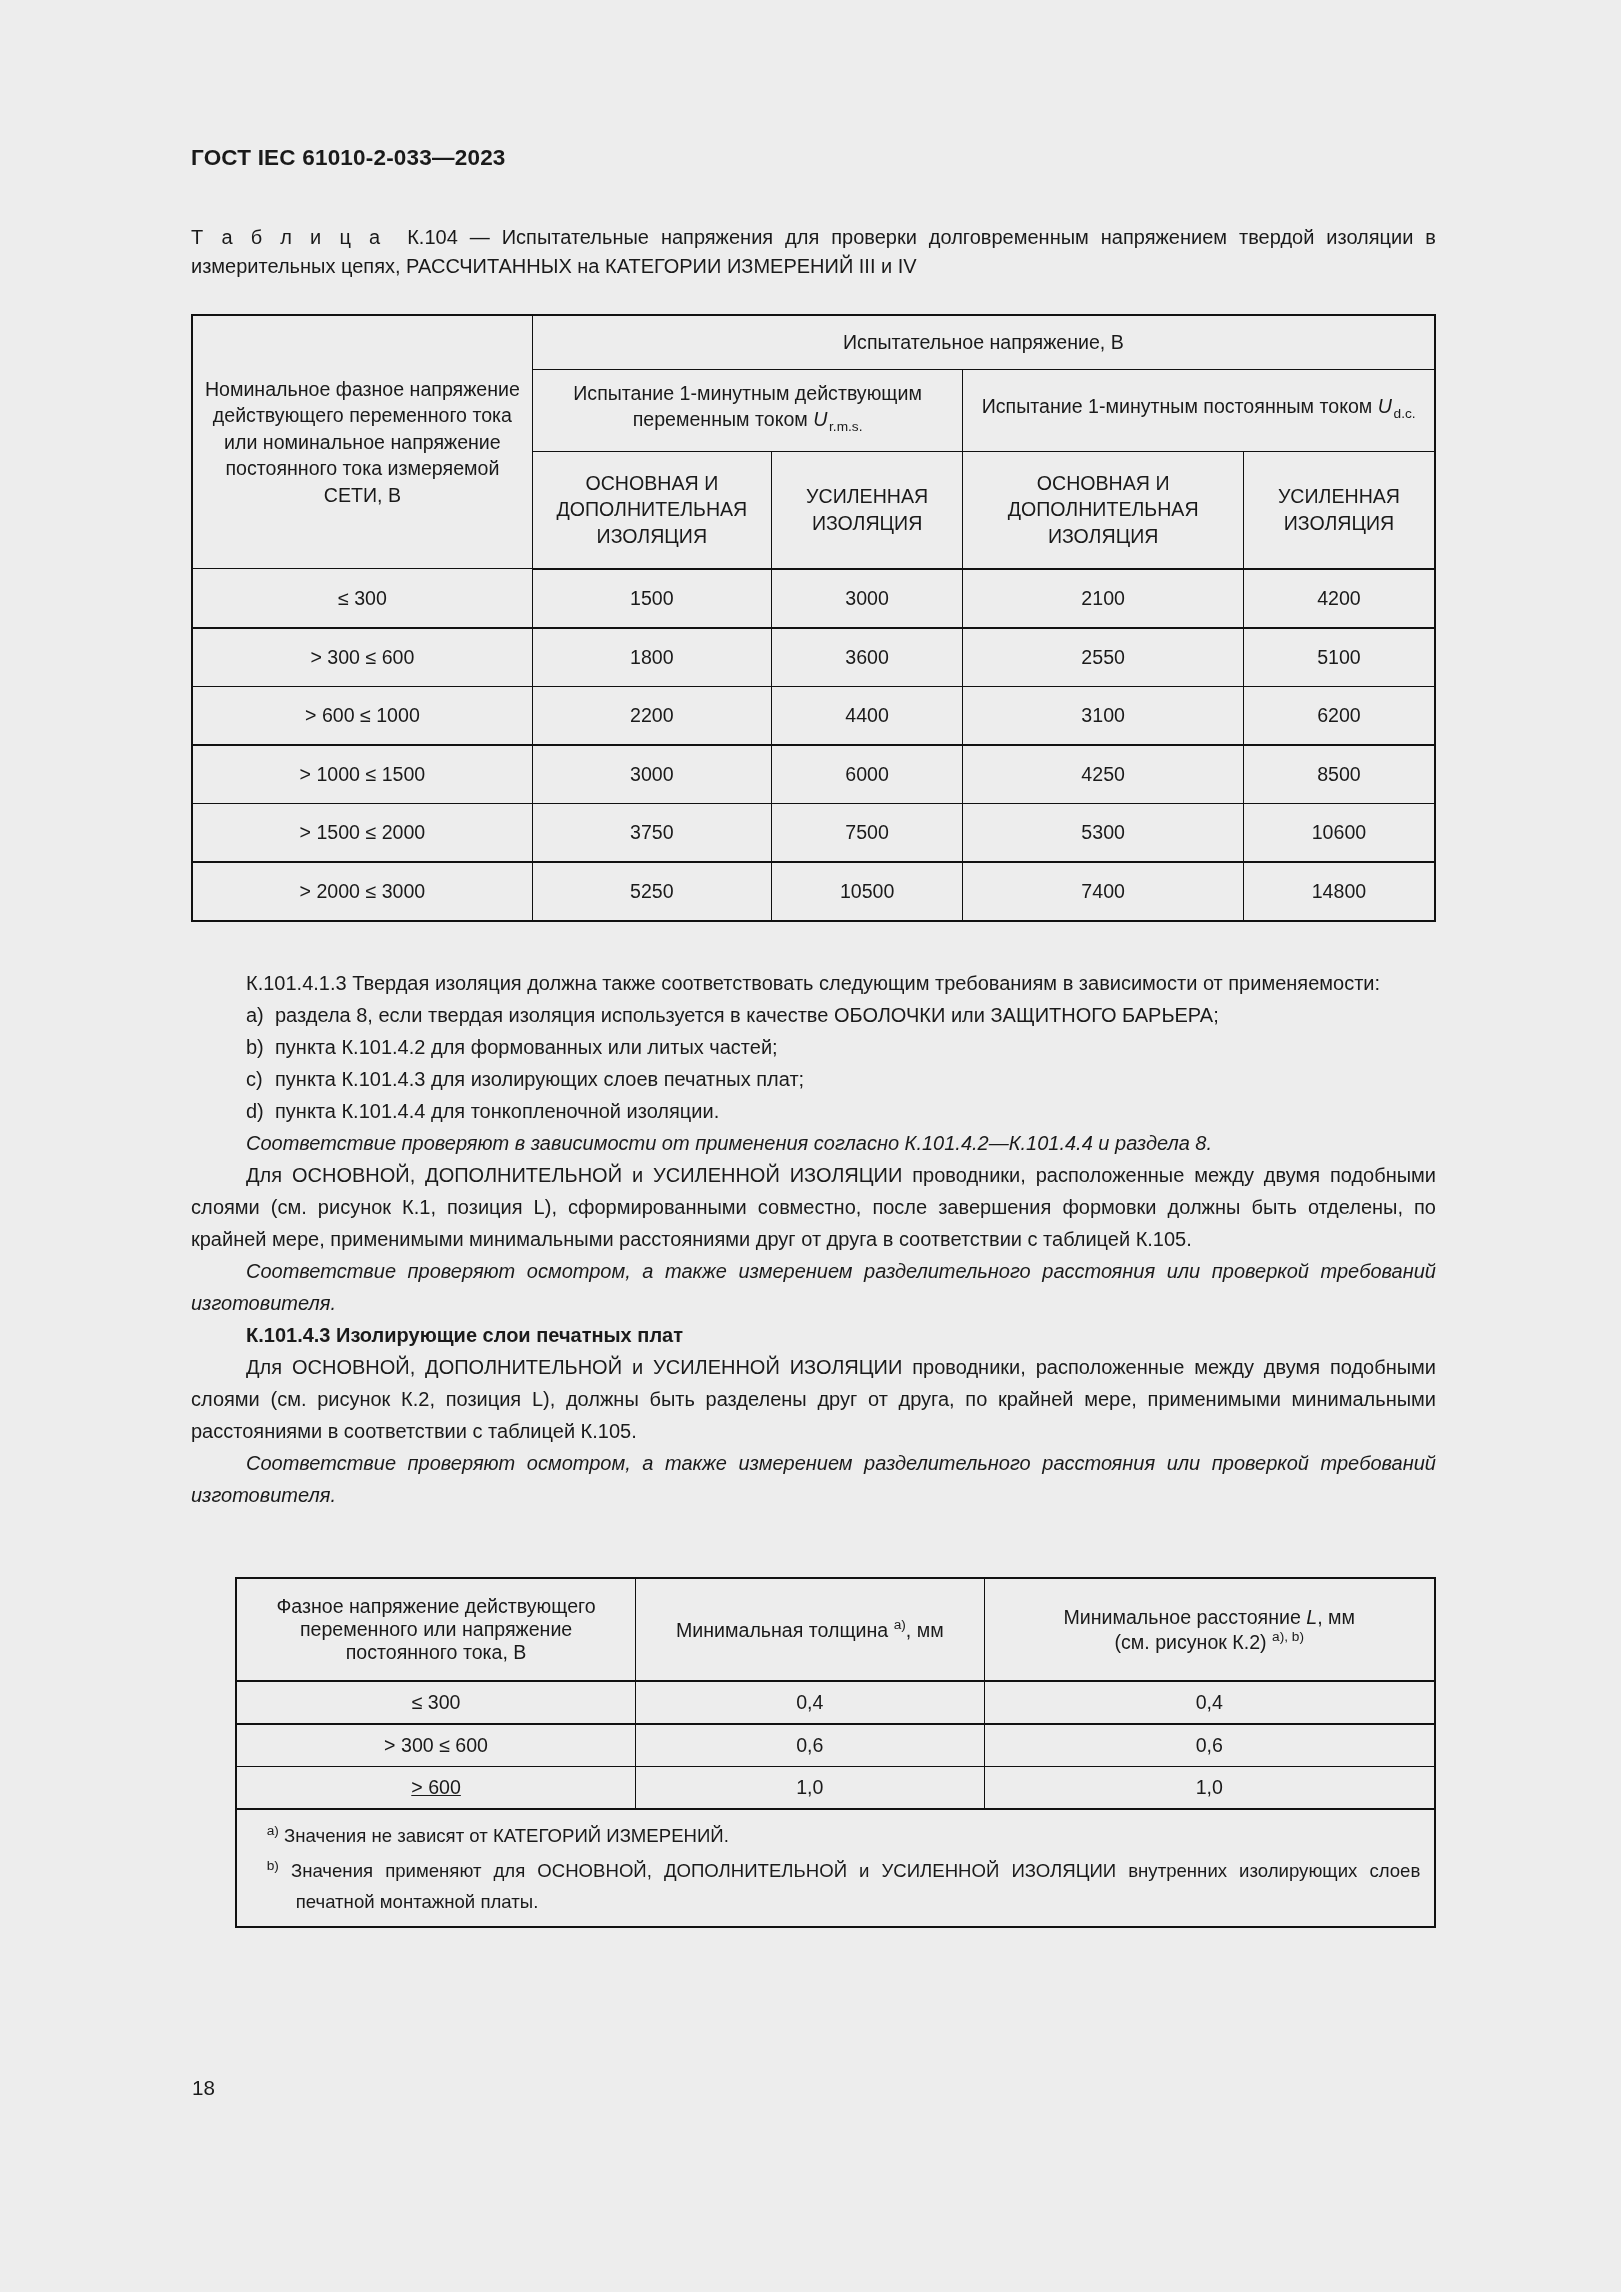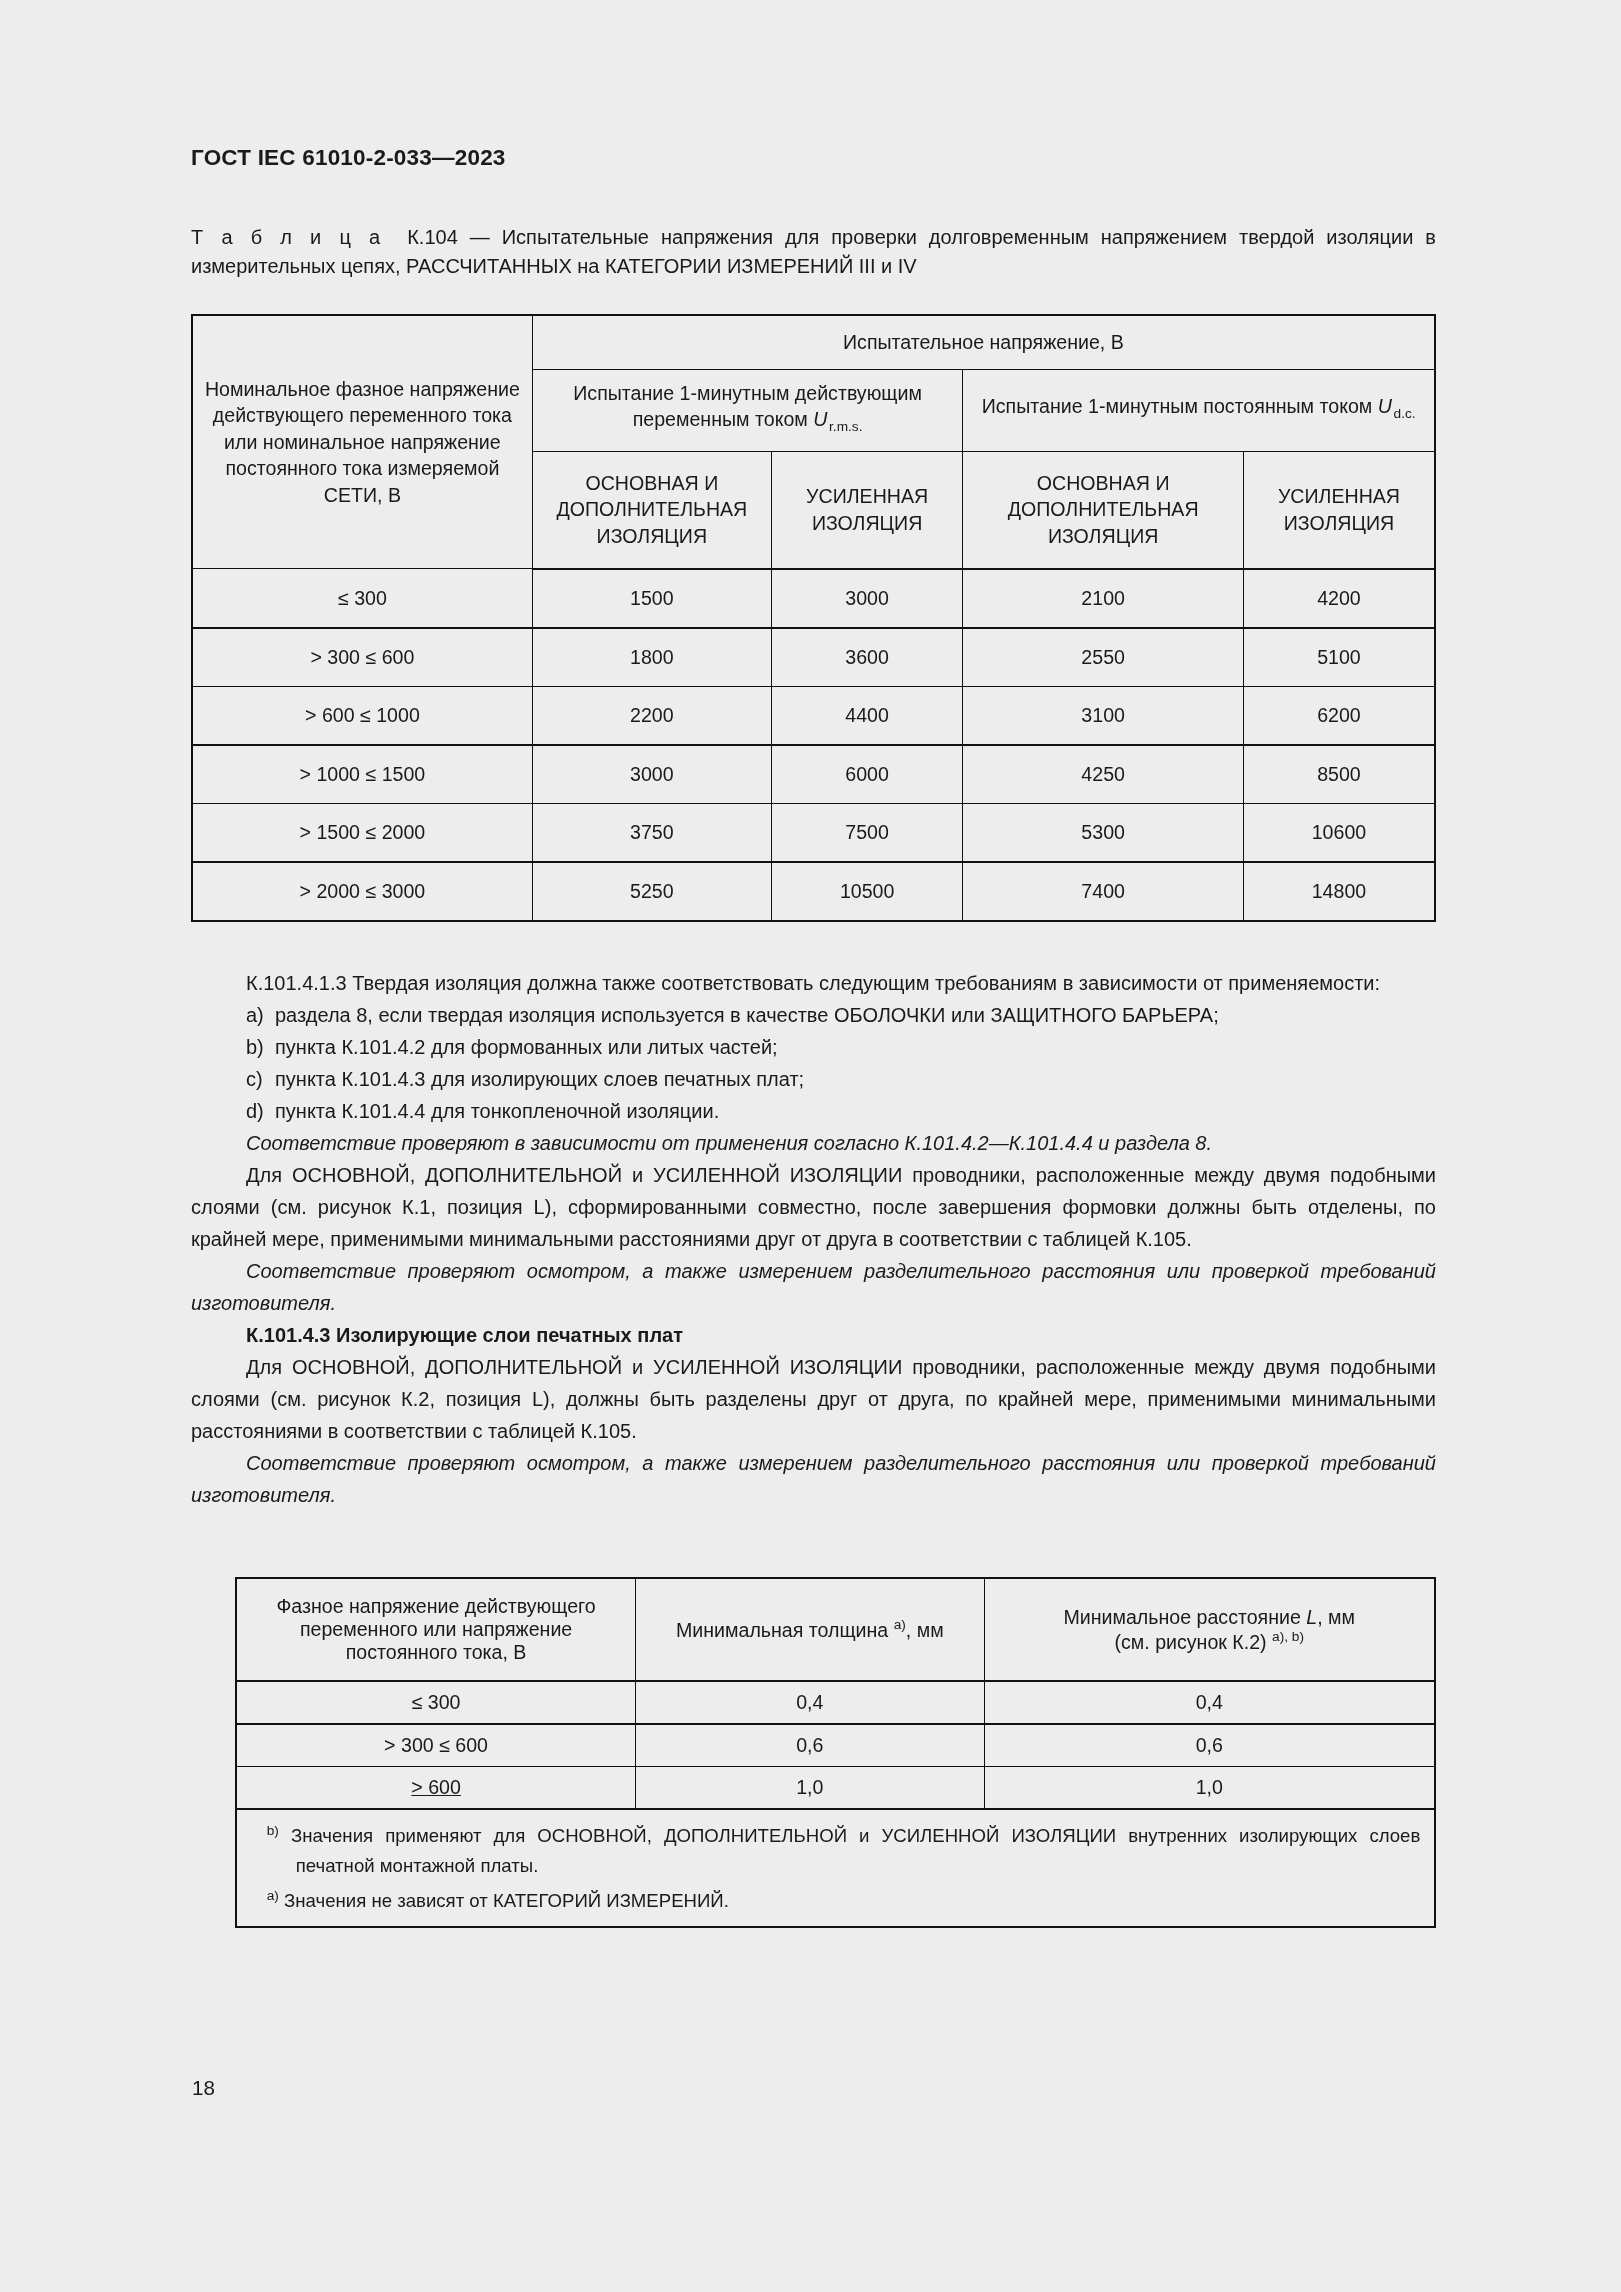--- a/index.html
+++ b/index.html
@@ -310,22 +310,22 @@
           </tr>
           <tr class="thickline">
             <td style="height:41px;text-decoration:underline;">&gt; 600</td>
             <td style="height:41px;">1,0</td>
             <td style="height:41px;">1,0</td>
           </tr>
         </tbody>
       </table>
 
       <div class="footnotes">
+        <p class="fn"><span class="fnm">a)</span> <span>Значения не зависят от КАТЕГОРИЙ ИЗМЕРЕНИЙ.</span></p>
         <p class="fn"><span class="fnm">b)</span> <span>Значения  применяют  для  ОСНОВНОЙ,  ДОПОЛНИТЕЛЬНОЙ  и  УСИЛЕННОЙ  ИЗОЛЯЦИИ  внутренних изолирующих слоев печатной монтажной платы.</span></p>
-        <p class="fn"><span class="fnm">a)</span> <span>Значения не зависят от КАТЕГОРИЙ ИЗМЕРЕНИЙ.</span></p>
       </div>
     </div>
 
   </div>
 
   <div class="page-num">18</div>
 
 </div>
 
 

